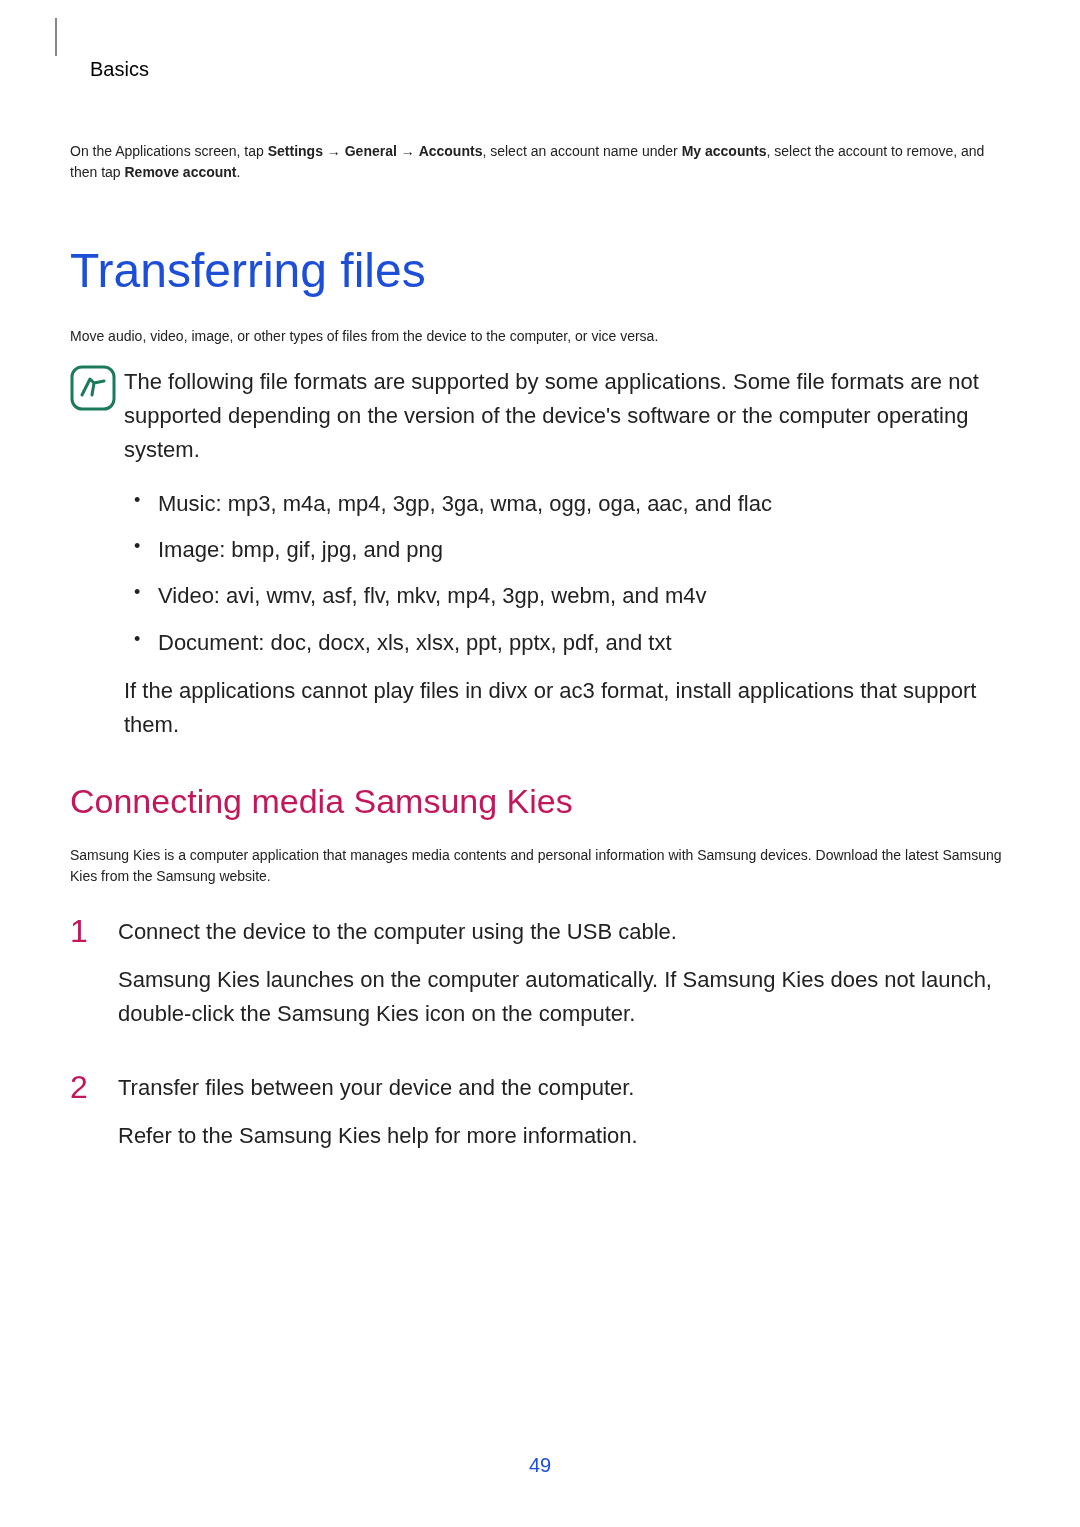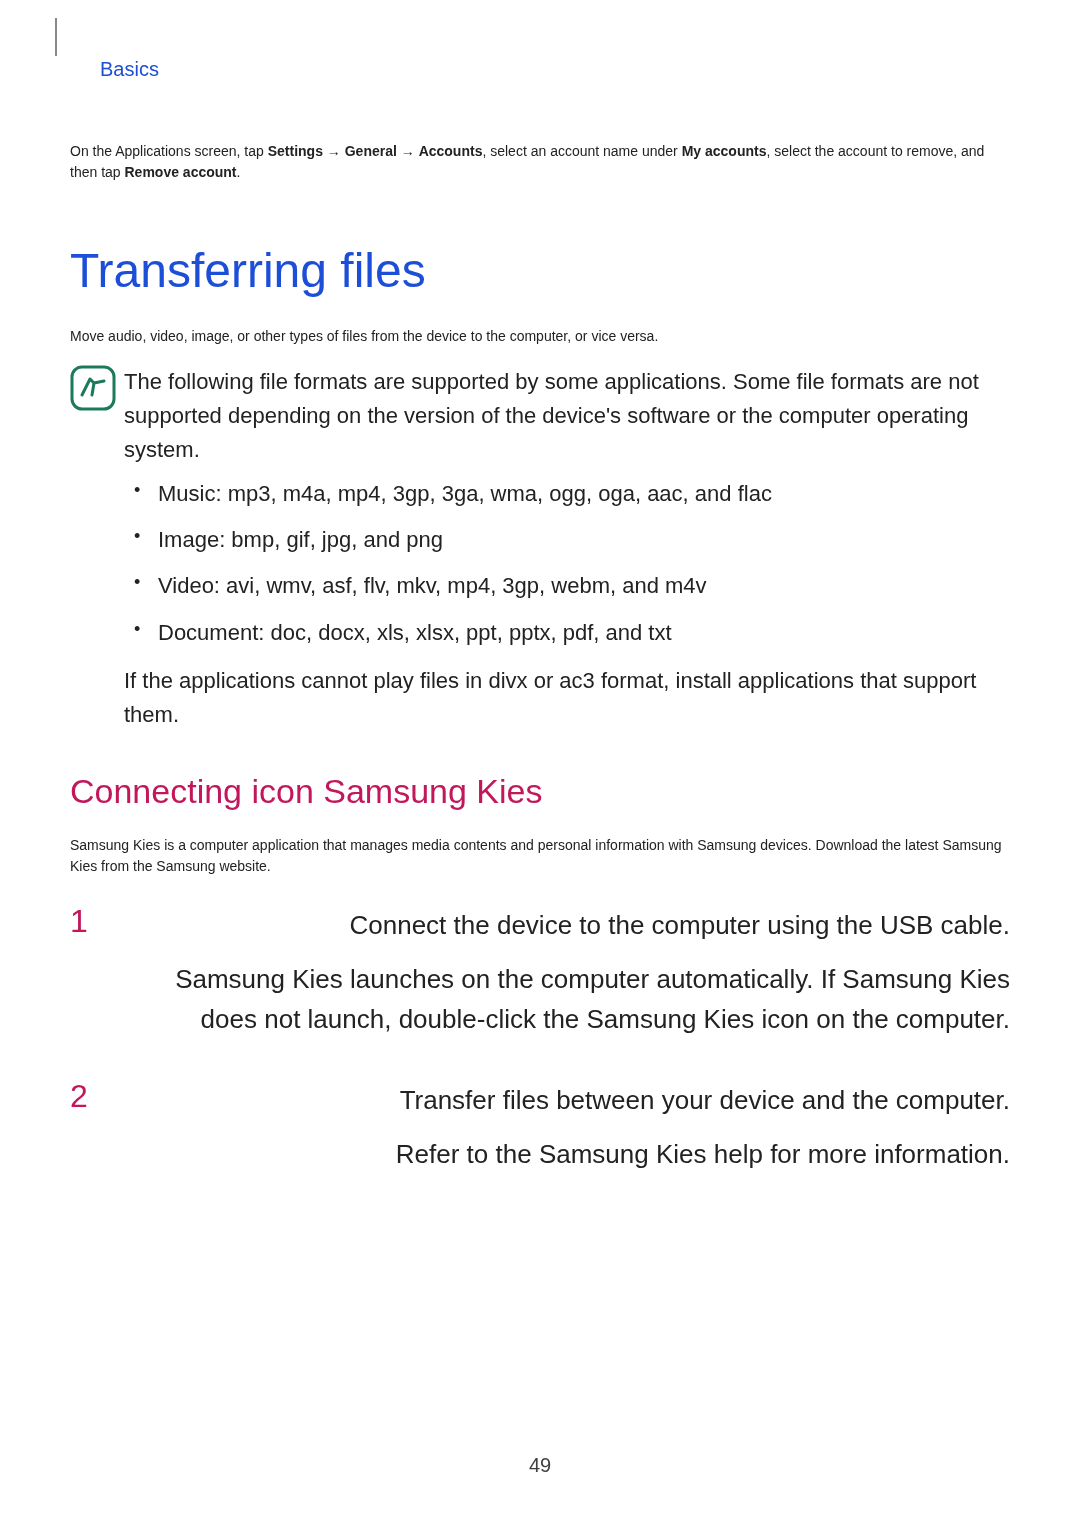--- a/index.html
+++ b/index.html
@@ -1,35 +1,35 @@
 <!DOCTYPE html>
 <html><head>
 <meta charset="utf-8">
 <style>
   * { box-sizing: border-box; margin: 0; padding: 0; }
   html, body { width: 1080px; height: 1527px; background: #fff; font-family: Arial, Helvetica, sans-serif; color: #222; }
   .page { padding: 30px 70px 0 70px; position: relative; height: 100%; }
   .header-line { border-left: 2px solid #888; height: 38px; position: absolute; left: 55px; top: 18px; }
-  .breadcrumb { font-size: 20px; color: #1d4ed8; margin-left: 30px; padding-top: 28px; margin-bottom: 60px; }
+  .breadcrumb { font-size: 20px; color: #000000; margin-left: 20px; padding-top: 28px; margin-bottom: 60px; }
   .h2-pink { color: #c2185b; font-size: 34px; font-weight: 400; margin-bottom: 24px; }
   .h1-pink { color: #1d4ed8; font-size: 48px; font-weight: 400; margin: 60px 0 28px 0; }
   .body-text { font-size: 14px; line-height: 1.5; margin-bottom: 8px; }
   .bold { font-weight: 700; }
   .arrow { font-weight: 400; }
   .note-block { display: flex; gap: 8px; margin-top: 18px; margin-bottom: 40px; }
   .note-icon { flex: 0 0 46px; }
   .note-content { flex: 1; font-size: 22px; line-height: 1.55; }
-  .bullets { list-style: none; padding-left: 24px; margin: 10px 0 14px 0; }
+  .bullets { list-style: none; padding-left: 24px; margin: 20px 0 14px 0; }
   .bullets li { position: relative; padding-left: 10px; margin-bottom: 12px; font-size: 22px; }
   .bullets li::before { content: "•"; position: absolute; left: -14px; top: 0; font-size: 18px; }
   .step { display: flex; gap: 24px; margin-bottom: 26px; }
   .step-num { color: #c2185b; font-size: 32px; font-weight: 400; flex: 0 0 24px; line-height: 1; }
-  .step-body { flex: 1; font-size: 26px; line-height: 1.55; text-align: right; }
+  .step-body { flex: 1; font-size: 22px; line-height: 1.55; }
   .step-body p { margin-bottom: 14px; }
-  .page-num { position: absolute; bottom: 50px; left: 0; right: 0; text-align: center; font-size: 20px; color: #404040; }
+  .page-num { position: absolute; bottom: 50px; left: 0; right: 0; text-align: center; font-size: 20px; color: #1d4ed8; }
   .section { margin-bottom: 36px; }
 </style>
 </head>
 <body>
 
 <div class="page">
   <div class="header-line"></div>
   <div class="breadcrumb">Basics</div>
 
   <div class="section">
@@ -56,21 +56,21 @@
           <li>Image: bmp, gif, jpg, and png</li>
           <li>Video: avi, wmv, asf, flv, mkv, mp4, 3gp, webm, and m4v</li>
           <li>Document: doc, docx, xls, xlsx, ppt, pptx, pdf, and txt</li>
         </ul>
         <p>If the applications cannot play files in divx or ac3 format, install applications that support them.</p>
       </div>
     </div>
   </div>
 
   <div class="section">
-    <h2 class="h2-pink">Connecting icon Samsung Kies</h2>
+    <h2 class="h2-pink">Connecting media Samsung Kies</h2>
     <p class="body-text" style="margin-bottom:28px;">Samsung Kies is a computer application that manages media contents and personal information with Samsung devices. Download the latest Samsung Kies from the Samsung website.</p>
 
     <div class="step">
       <div class="step-num">1</div>
       <div class="step-body">
         <p>Connect the device to the computer using the USB cable.</p>
         <p>Samsung Kies launches on the computer automatically. If Samsung Kies does not launch, double-click the Samsung Kies icon on the computer.</p>
       </div>
     </div>
 

